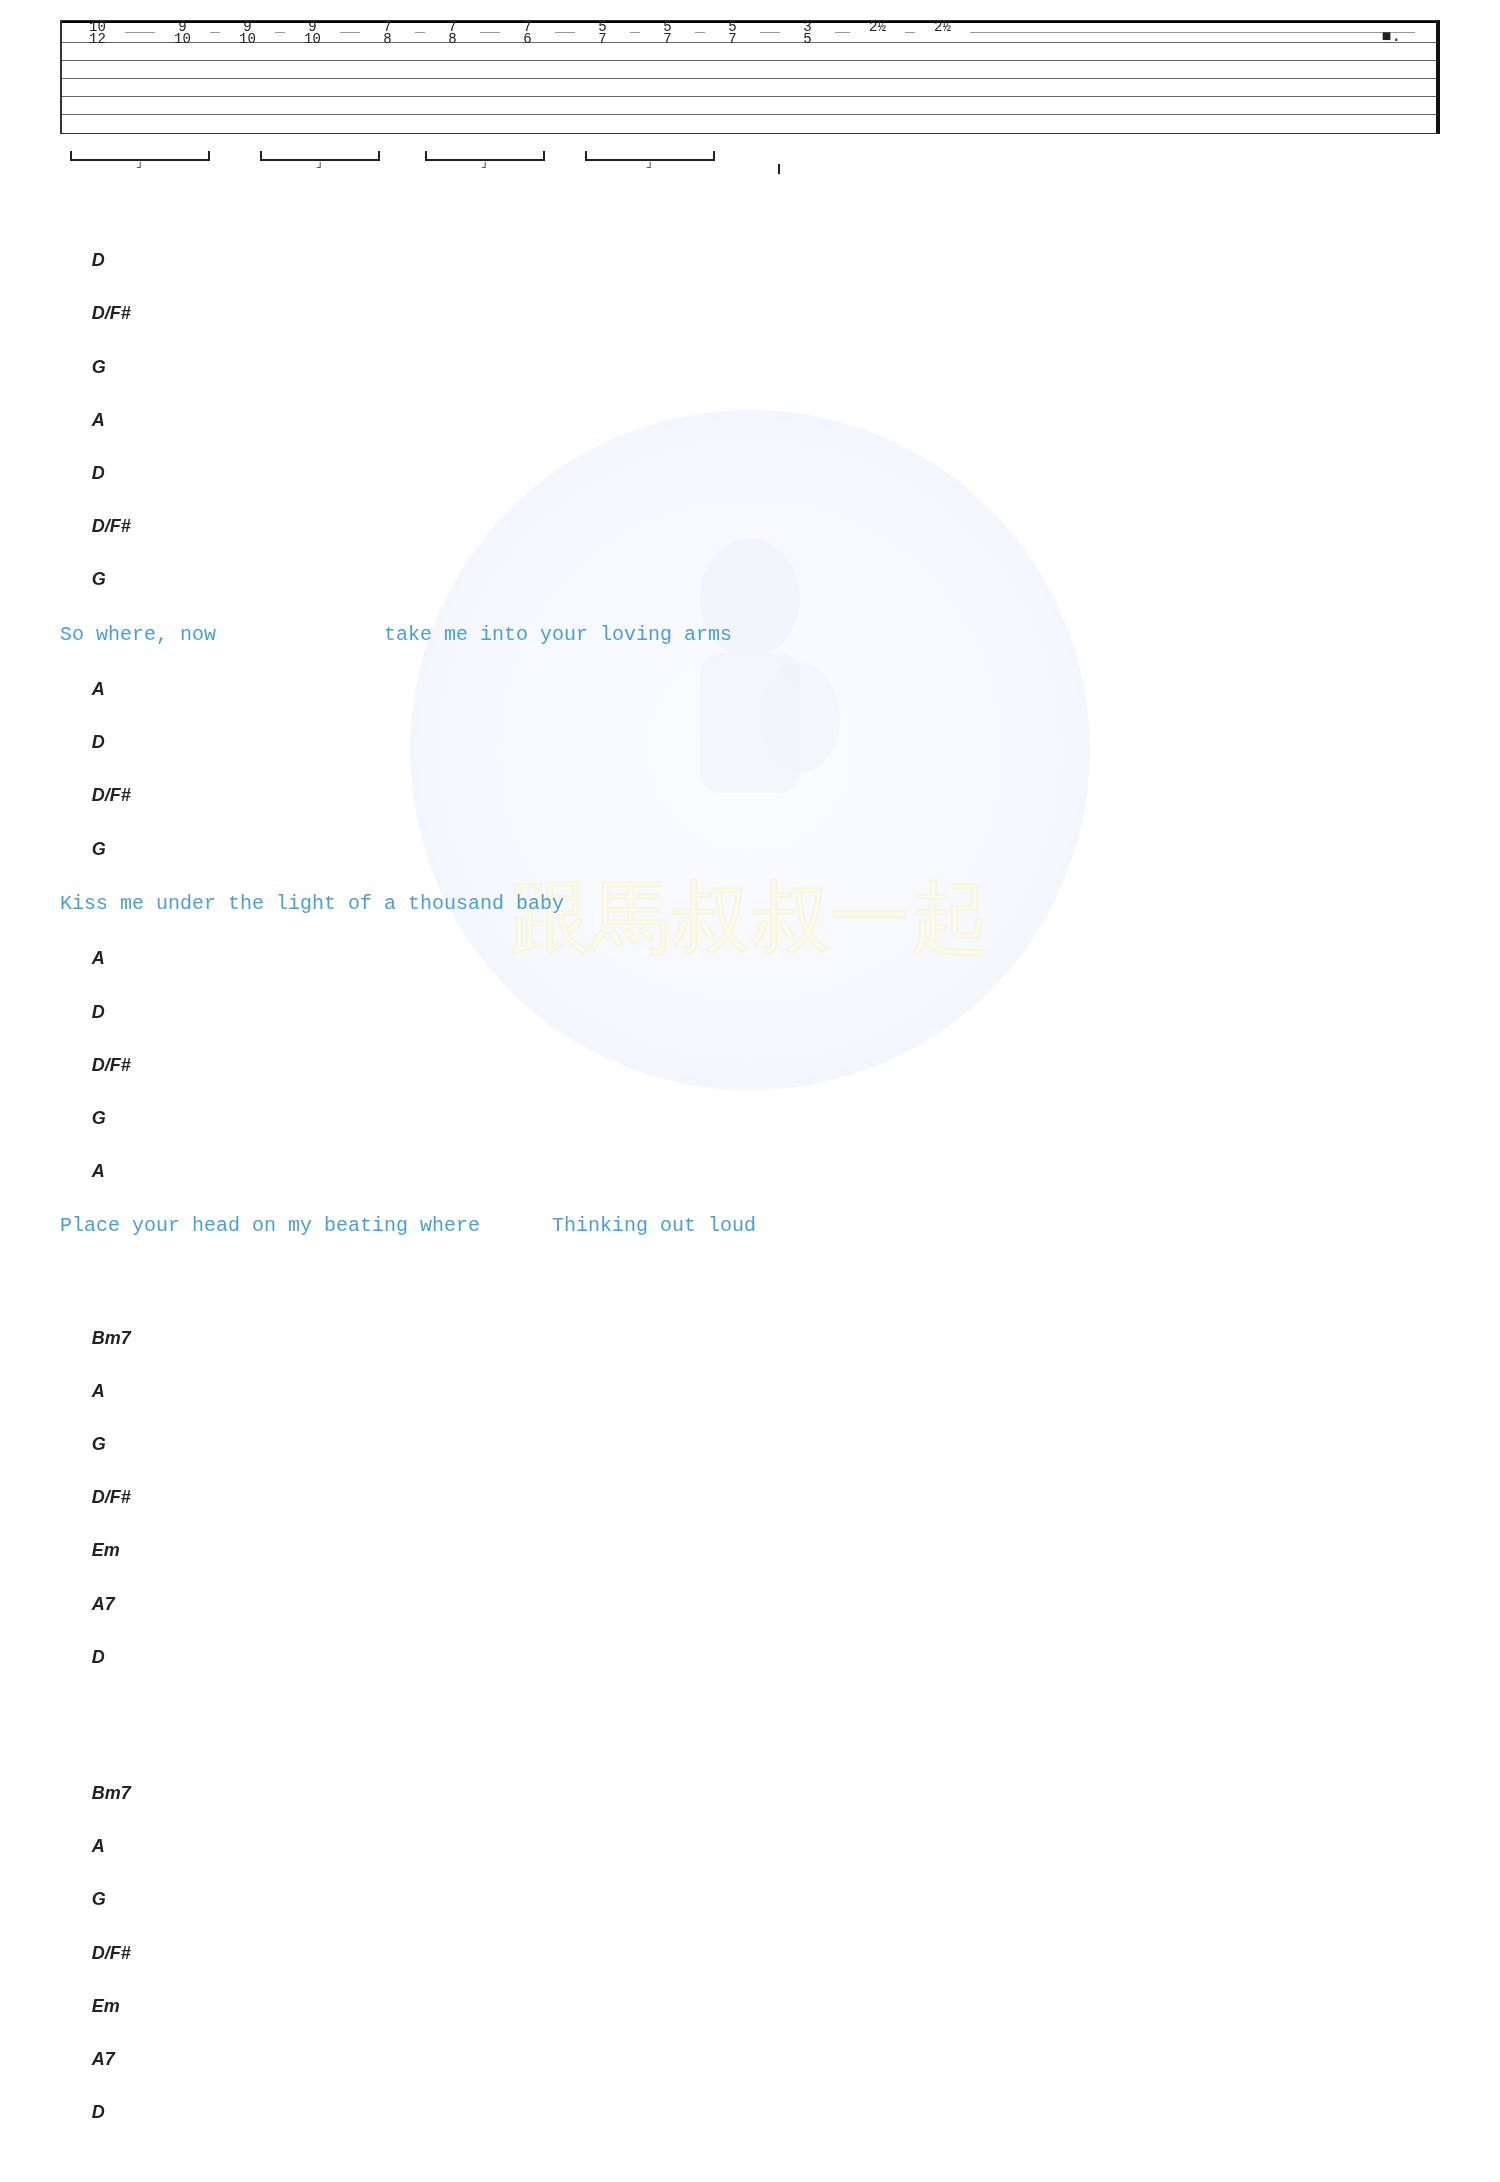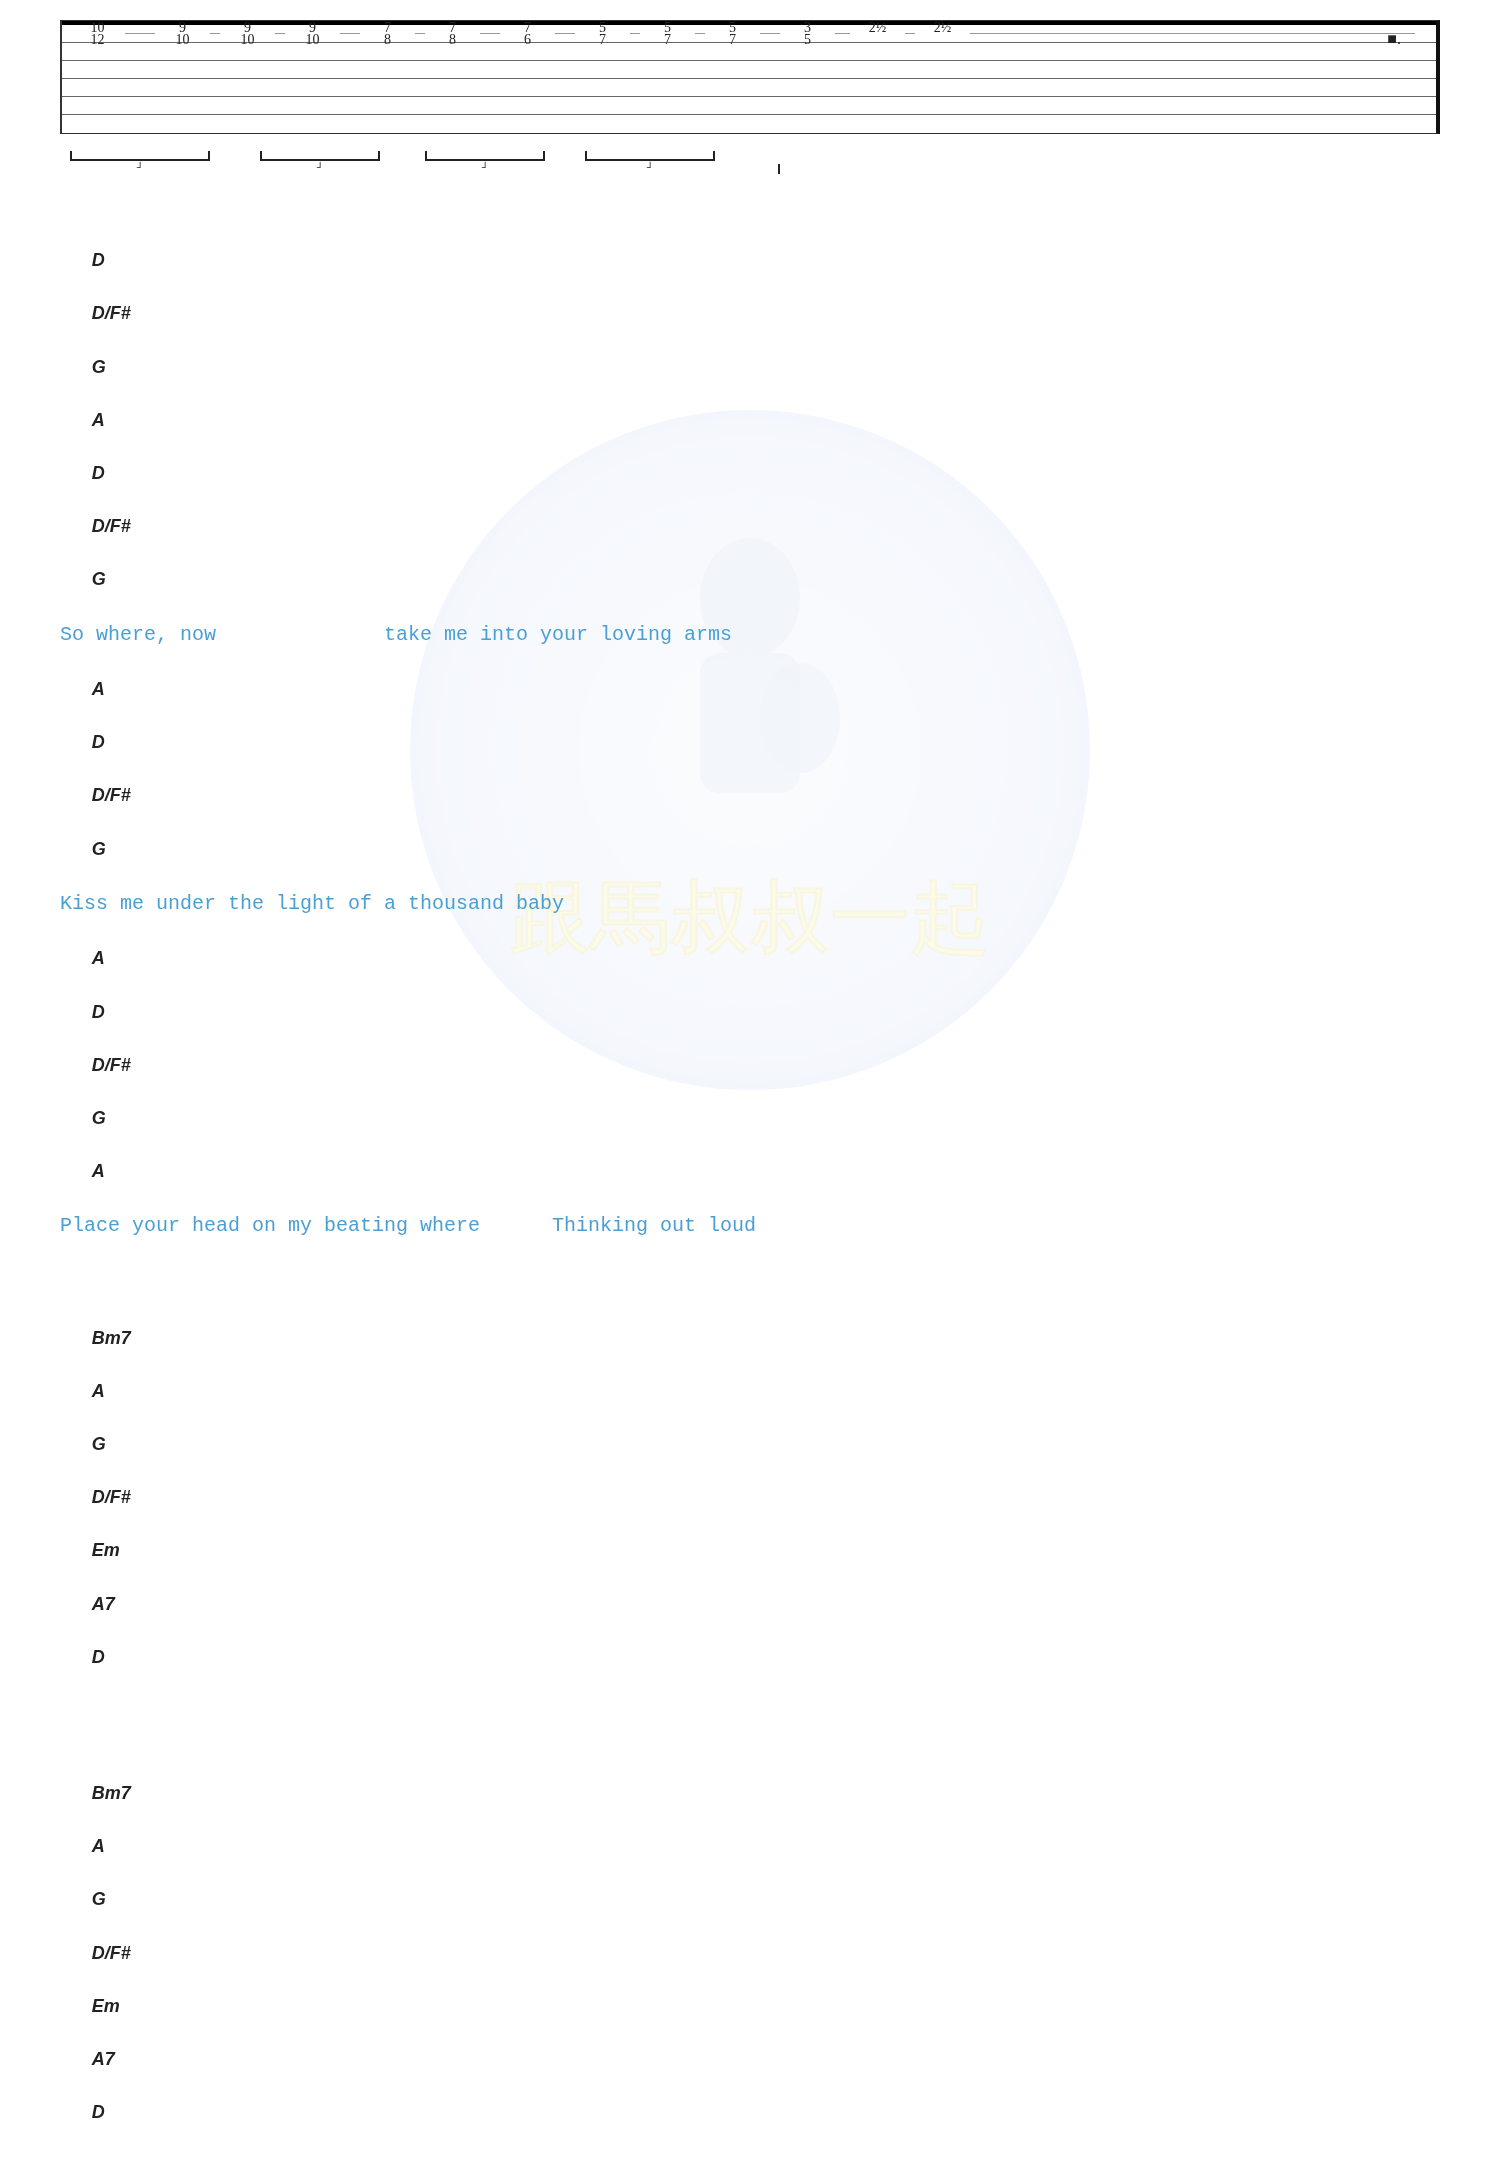--- a/index.html
+++ b/index.html
@@ -107,21 +107,21 @@
       align-items: center;
       border-bottom: 1px solid #666;
       height: 22px;
       padding: 0 8px;
       font-family: 'Courier New', monospace;
       font-size: 14px;
       color: #222;
       position: relative;
     }
 
-    .tab-line:first-child { border-top: 4px solid #000000; font-family: Liberation Serif, serif; }
+    .tab-line:first-child { border-top: 2px solid #000000; }
 
     .tab-content {
       display: flex;
       align-items: center;
       width: 100%;
     }
 
     .t-num {
       display: inline-block;
       width: 55px;

